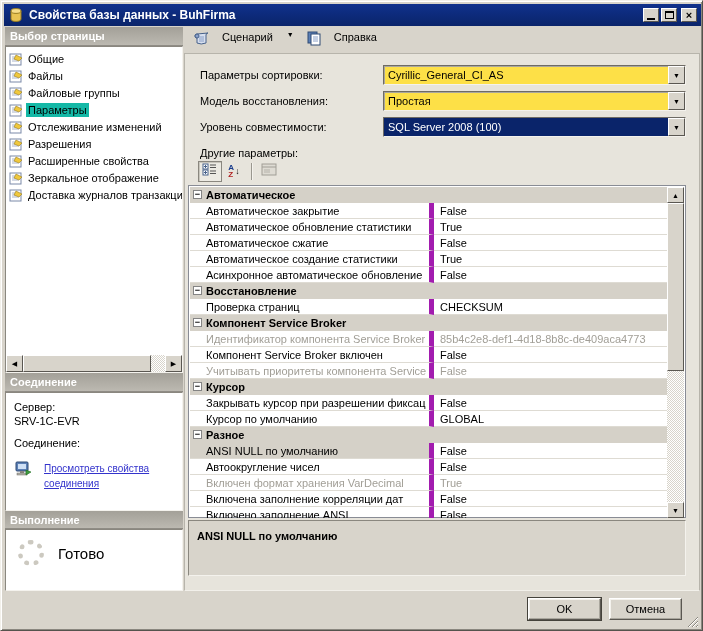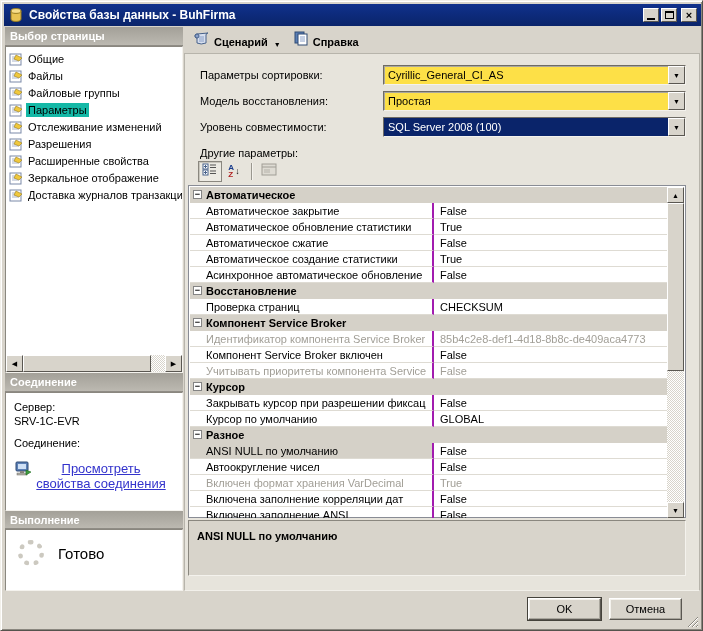--- a/index.html
+++ b/index.html
@@ -37,25 +37,25 @@
   .hscroll .sb-thumb{width:128px;height:17px;}
   .hscroll .sb-track{flex:1;}
   .vscroll{position:absolute;top:1px;right:1px;width:17px;height:331px;display:flex;flex-direction:column;}
   .vscroll .sb-btn{width:17px;height:16px;flex:0 0 16px;}
   .vscroll .sb-thumb{width:17px;height:168px;flex:0 0 168px;}
   .vscroll .sb-track{flex:1;}
   
   .conn-panel{font-size:11px;color:#000;padding:8px 0 0 8px;}
   .conn-panel .val{margin:2px 0 10px 0;}
   .conn-link{display:flex;margin-top:12px;}
-  .link-text{color:#3333cc;text-decoration:underline;font-size:13px;width:130px;margin-left:4px;line-height:15px;text-align:center;}
+  .link-text{color:#3333cc;text-decoration:underline;font-size:10px;width:130px;margin-left:12px;line-height:15px;}
   .spinner{width:26px;height:26px;border:5px dotted #ccc9c0;border-radius:50%;}
   
   .toolbar{position:absolute;left:184px;top:26px;width:515px;height:25px;display:flex;align-items:center;padding-left:4px;gap:4px;}
-  .tool-btn{display:flex;align-items:flex-end;gap:4px;font-size:11px;color:#000;padding:2px 4px;font-weight:bold;}
+  .tool-btn{display:flex;align-items:flex-start;gap:12px;font-size:11px;color:#000;padding:2px 4px;}
   .dd-arrow{font-size:7px;margin-left:2px;}
   
   .main-panel{position:absolute;left:183px;top:52px;width:516px;height:538px;background:#e7e4dc;
     border:1px solid #b7b4ab;border-bottom-color:#f2f0ea;}
   .form-label{position:absolute;font-size:11px;color:#000;}
   .combo{position:absolute;width:303px;height:20px;background:#fde047;border:1px solid;border-color:#6e6b64 #f4f2ed #f4f2ed #6e6b64;
     display:flex;box-shadow:inset 1px 1px 0 #a9a69d;}
   .combo-text{flex:1;font-size:11px;padding:3px 2px 0 4px;white-space:nowrap;overflow:hidden;}
   .combo-btn{width:17px;height:18px;background:#d8d4cb;border:1px solid;border-color:#fff #5a5751 #5a5751 #fff;
     display:flex;align-items:center;justify-content:center;font-size:7px;flex:0 0 17px;}
@@ -72,21 +72,21 @@
   
   .grid{position:absolute;left:187px;top:184px;width:498px;height:333px;background:#fff;
     border:1px solid #898c95;}
   .grid-body{position:absolute;left:1px;top:1px;width:479px;height:331px;overflow:hidden;}
   .grow{display:flex;height:16px;font-size:11px;align-items:stretch;}
   .grow.cat{background:#d5d1c8;font-weight:bold;}
   .expander{width:9px;height:9px;border:1px solid #848484;background:#fff;margin:3px 4px 0 3px;
     font-size:9px;line-height:7px;text-align:center;flex:0 0 9px;}
   .cat-name{padding-top:2px;}
   .grow.item .cell{border-bottom:1px solid #dedbd3;padding-top:2px;white-space:nowrap;overflow:hidden;}
-  .grow.item .name{width:244px;flex:0 0 244px;border-right:2px solid #a21caf;padding-left:16px;}
+  .grow.item .name{width:244px;flex:0 0 244px;border-right:5px solid #a21caf;padding-left:16px;}
   .grow.item .value{flex:1;padding-left:6px;}
   .grow.item.disabled{color:#a19e96;}
   .grow.item.selected .name{background:#d5d1c8;}
   
   .desc{position:absolute;left:187px;top:519px;width:498px;height:56px;background:#d8d4cb;
     border:1px solid;border-color:#8a877f #f4f2ed #f4f2ed #8a877f;padding:5px 8px;}
   .desc b{font-size:11px;}
   
   .btn{position:absolute;top:597px;width:73px;height:22px;background:#d8d4cb;font-size:11px;color:#000;
     border:1px solid;border-color:#fff #5a5751 #5a5751 #fff;box-shadow:inset -1px -1px 0 #a9a69d,inset 1px 1px 0 #f4f2ed;

